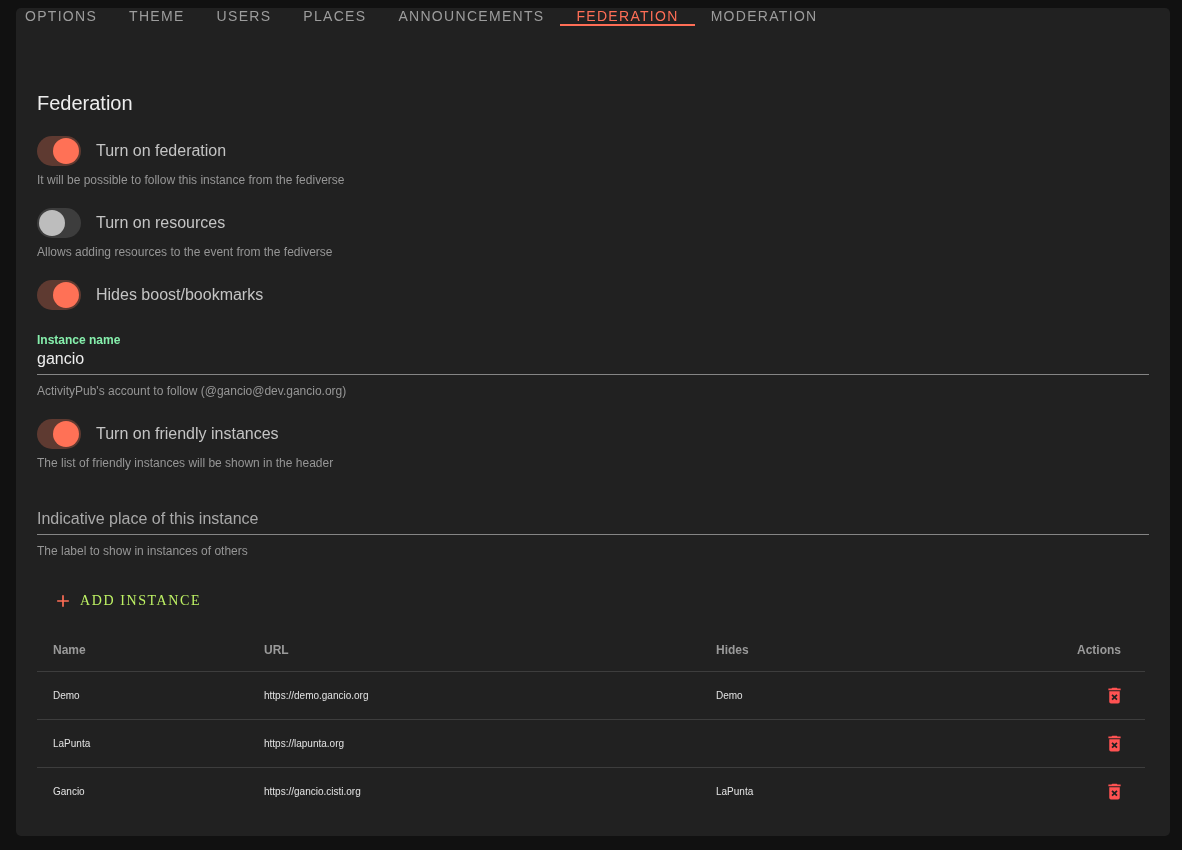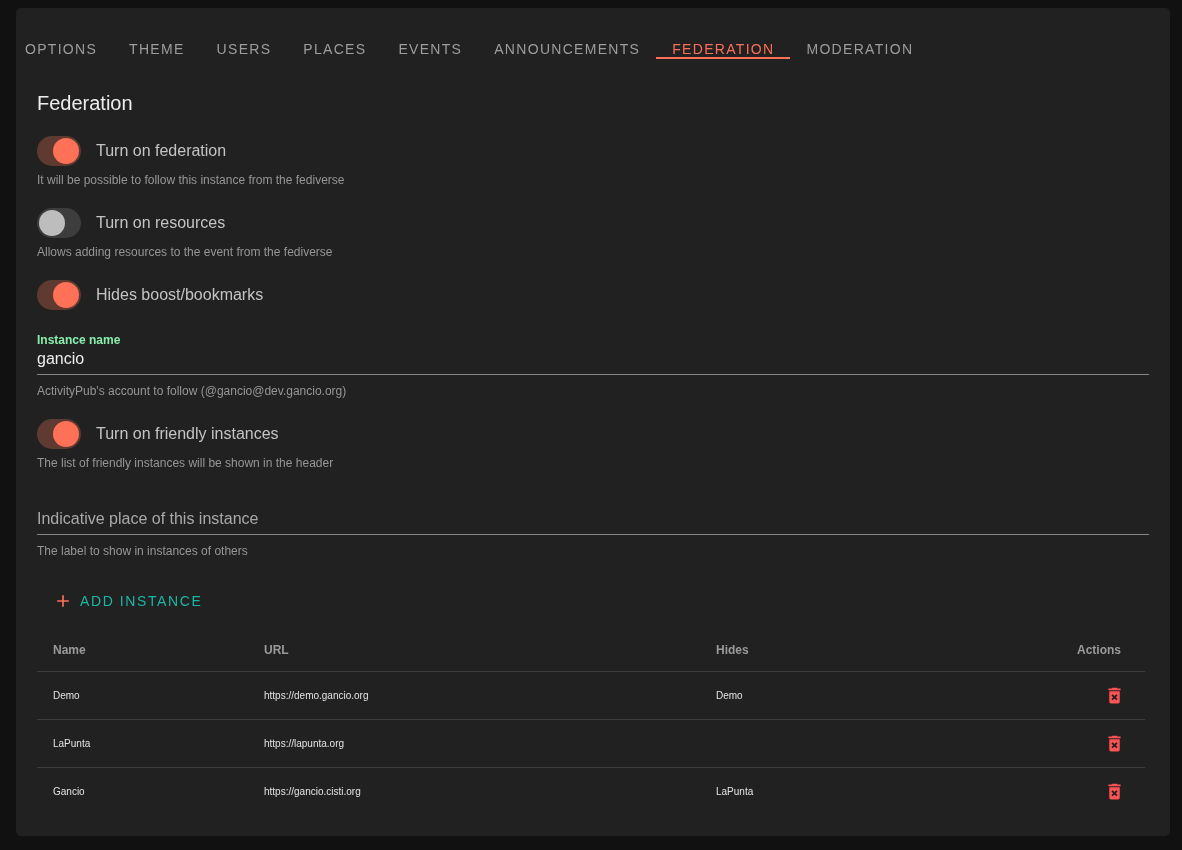--- a/index.html
+++ b/index.html
@@ -12,21 +12,21 @@
   .card {
     position: absolute;
     top: 8px; left: 16px; right: 12px; bottom: 14px;
     background: #212121;
     border-radius: 5px;
     overflow: hidden;
   }
   
   .tabs {
     display: flex;
-    align-items: flex-end;
+    align-items: flex-start;
     height: 51px;
     padding-left: 0;
   }
   .tab {
     display: flex;
     align-items: center;
     padding: 0 16px;
     font-size: 14px;
     font-weight: 500;
     letter-spacing: 1.3px;
@@ -107,22 +107,22 @@
   
   .add-btn {
     display: inline-flex;
     align-items: center;
     gap: 7px;
     margin-top: 27px;
     margin-left: 8px;
     padding: 6px 8px;
     background: transparent;
     border: none;
-    color: #14b8a6;
-    font-family: Liberation Sans, sans-serif;
+    color: #bef264;
+    font-family: Liberation Serif, serif;
     font-size: 14px;
     font-weight: 500;
     letter-spacing: 1.6px;
     text-transform: uppercase;
     cursor: pointer;
   }
   .add-btn svg { display: block; }
   
   .instance-table {
     width: calc(100% - 4px);
@@ -162,21 +162,20 @@
 </head>
 <body>
 
 <div class="card">
 
   <div class="tabs">
     <div class="tab">OPTIONS</div>
     <div class="tab">THEME</div>
     <div class="tab">USERS</div>
     <div class="tab">PLACES</div>
-    <div class="tab">EVENTS</div>
     <div class="tab">ANNOUNCEMENTS</div>
     <div class="tab active">FEDERATION</div>
     <div class="tab">MODERATION</div>
   </div>
 
   <div class="content">
 
     <h1 class="page-title">Federation</h1>
 
     

